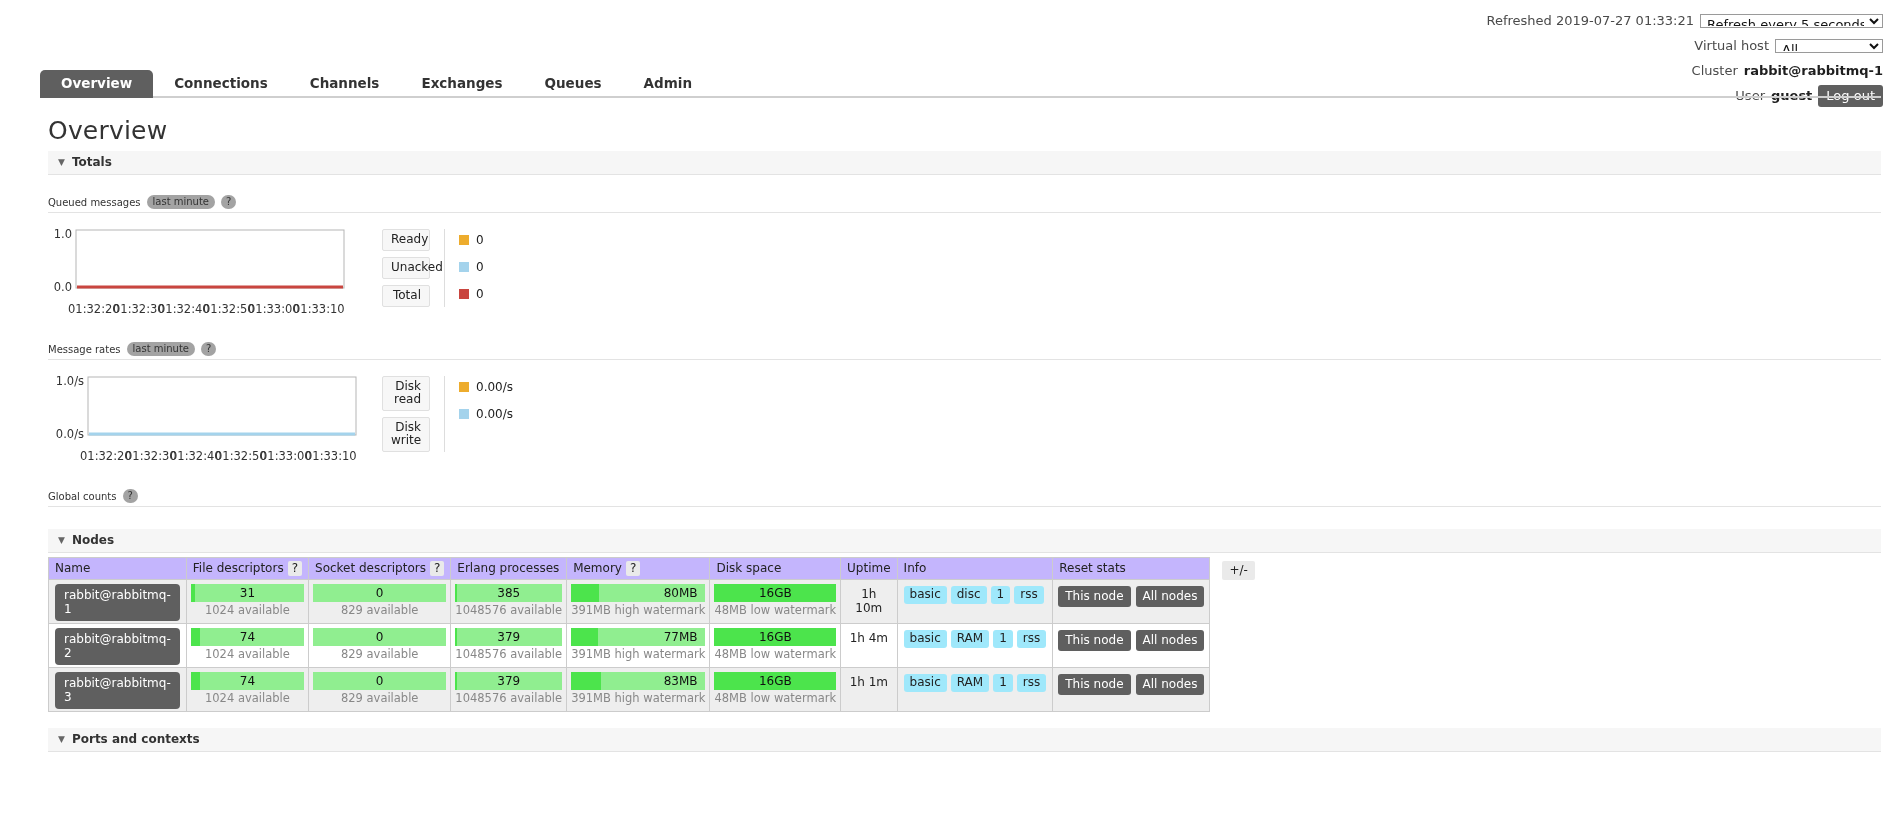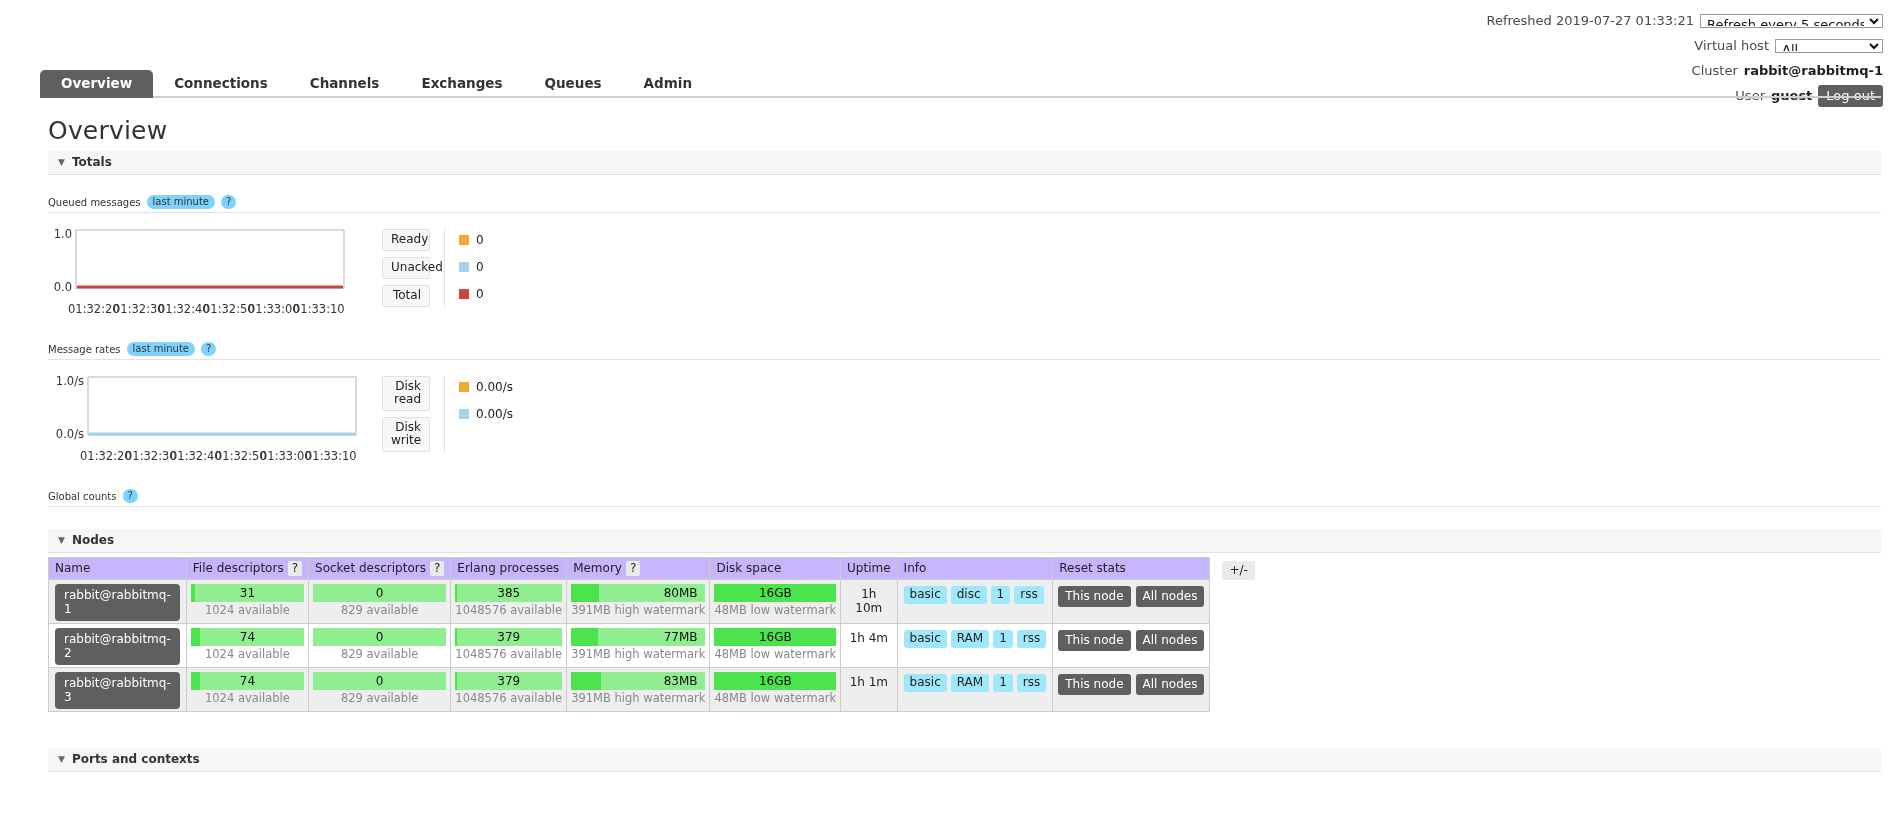--- a/index.html
+++ b/index.html
@@ -125,21 +125,21 @@
 
   .sub-label {
     margin: 20px 0 0 0;
     font-size: 10px;
     color: #333;
     border-bottom: 1px solid #e3e3e3;
     padding-bottom: 3px;
     display: flex; align-items: center; gap: 6px;
   }
   .pill {
-    background: #7dd3fc;
+    background: #a3a3a3;
     padding: 1px 6px 2px 6px;
     border-radius: 8px;
     color: #333;
     cursor: pointer;
   }
   .pill.q { padding: 1px 5px 2px 5px; }
 
   
   .chart-block { display: flex; align-items: flex-start; margin-top: 12px; }
   .chart-area { position: relative; }
@@ -623,16 +623,16 @@
                 <span class="reset-btn">This node</span>
                 <span class="reset-btn">All nodes</span>
               </div>
             </td>
           </tr>
         </tbody>
     </table>
     <span class="plusminus">+/-</span>
   </div>
 
-  <div class="section-bar" style="margin-top:36px;">
+  <div class="section-bar" style="margin-top:16px;">
     <span class="caret">▼</span><span>Ports and contexts</span>
   </div>
 </div>
 
 </body></html>

